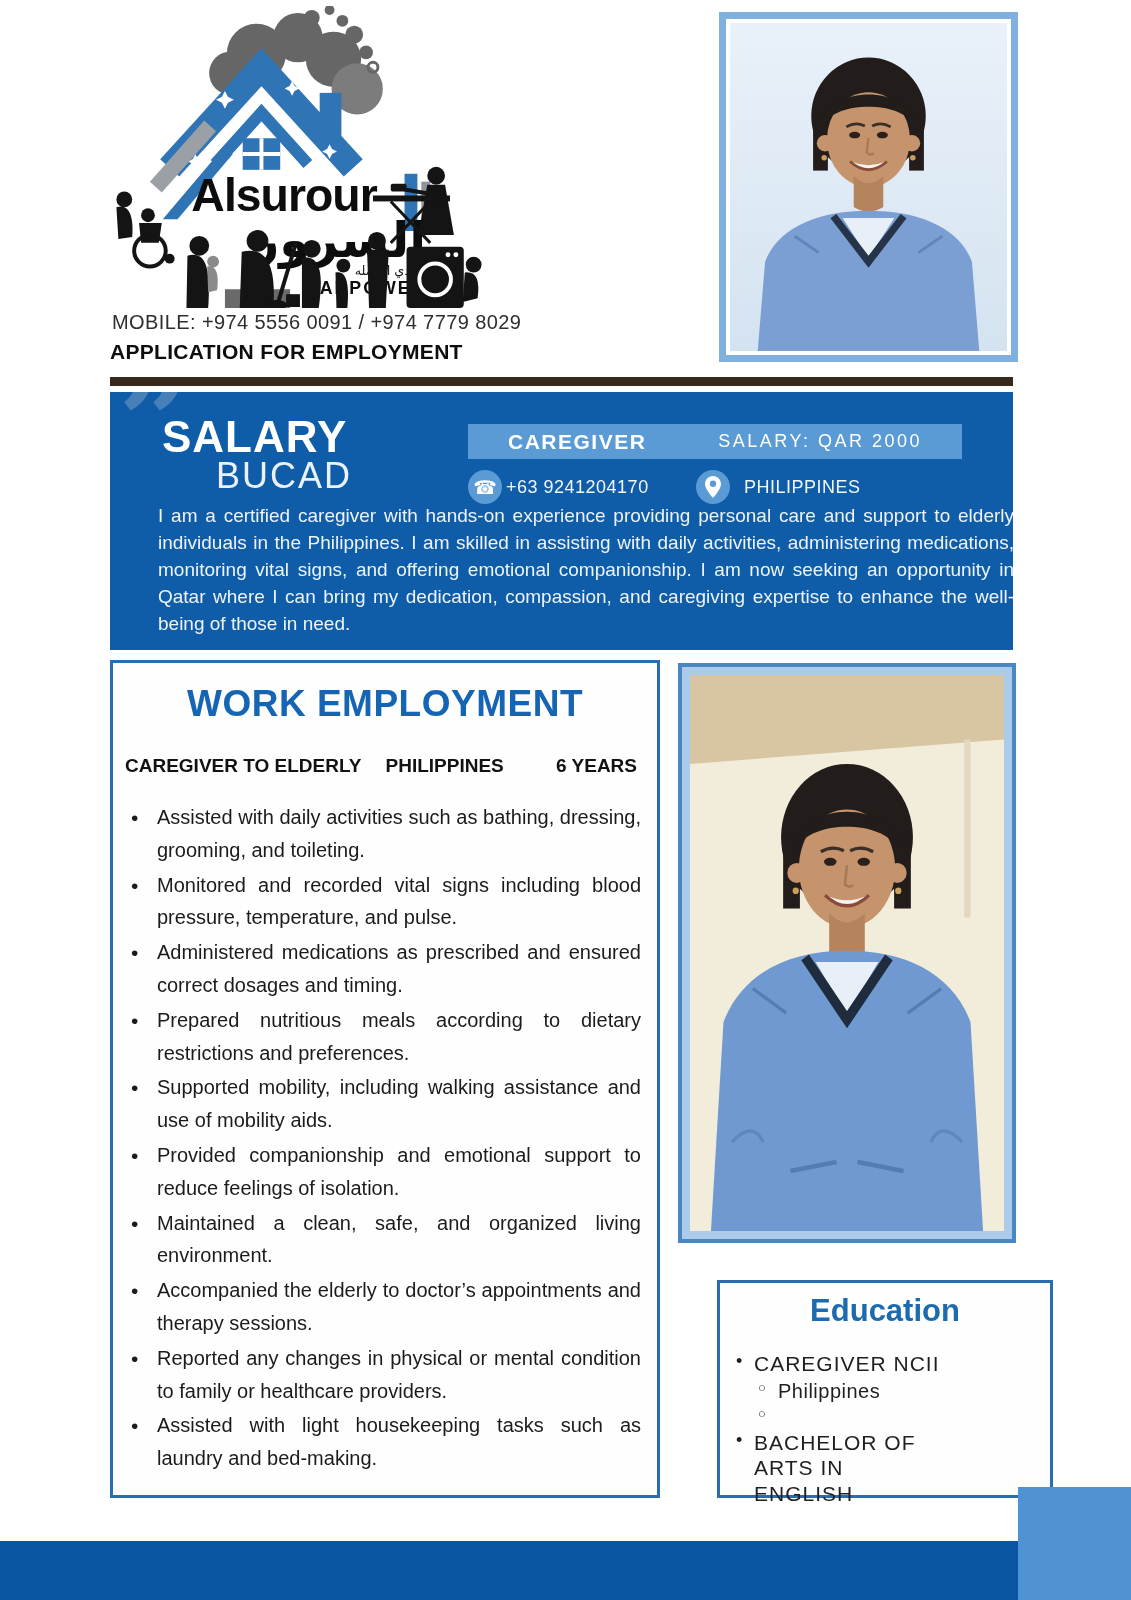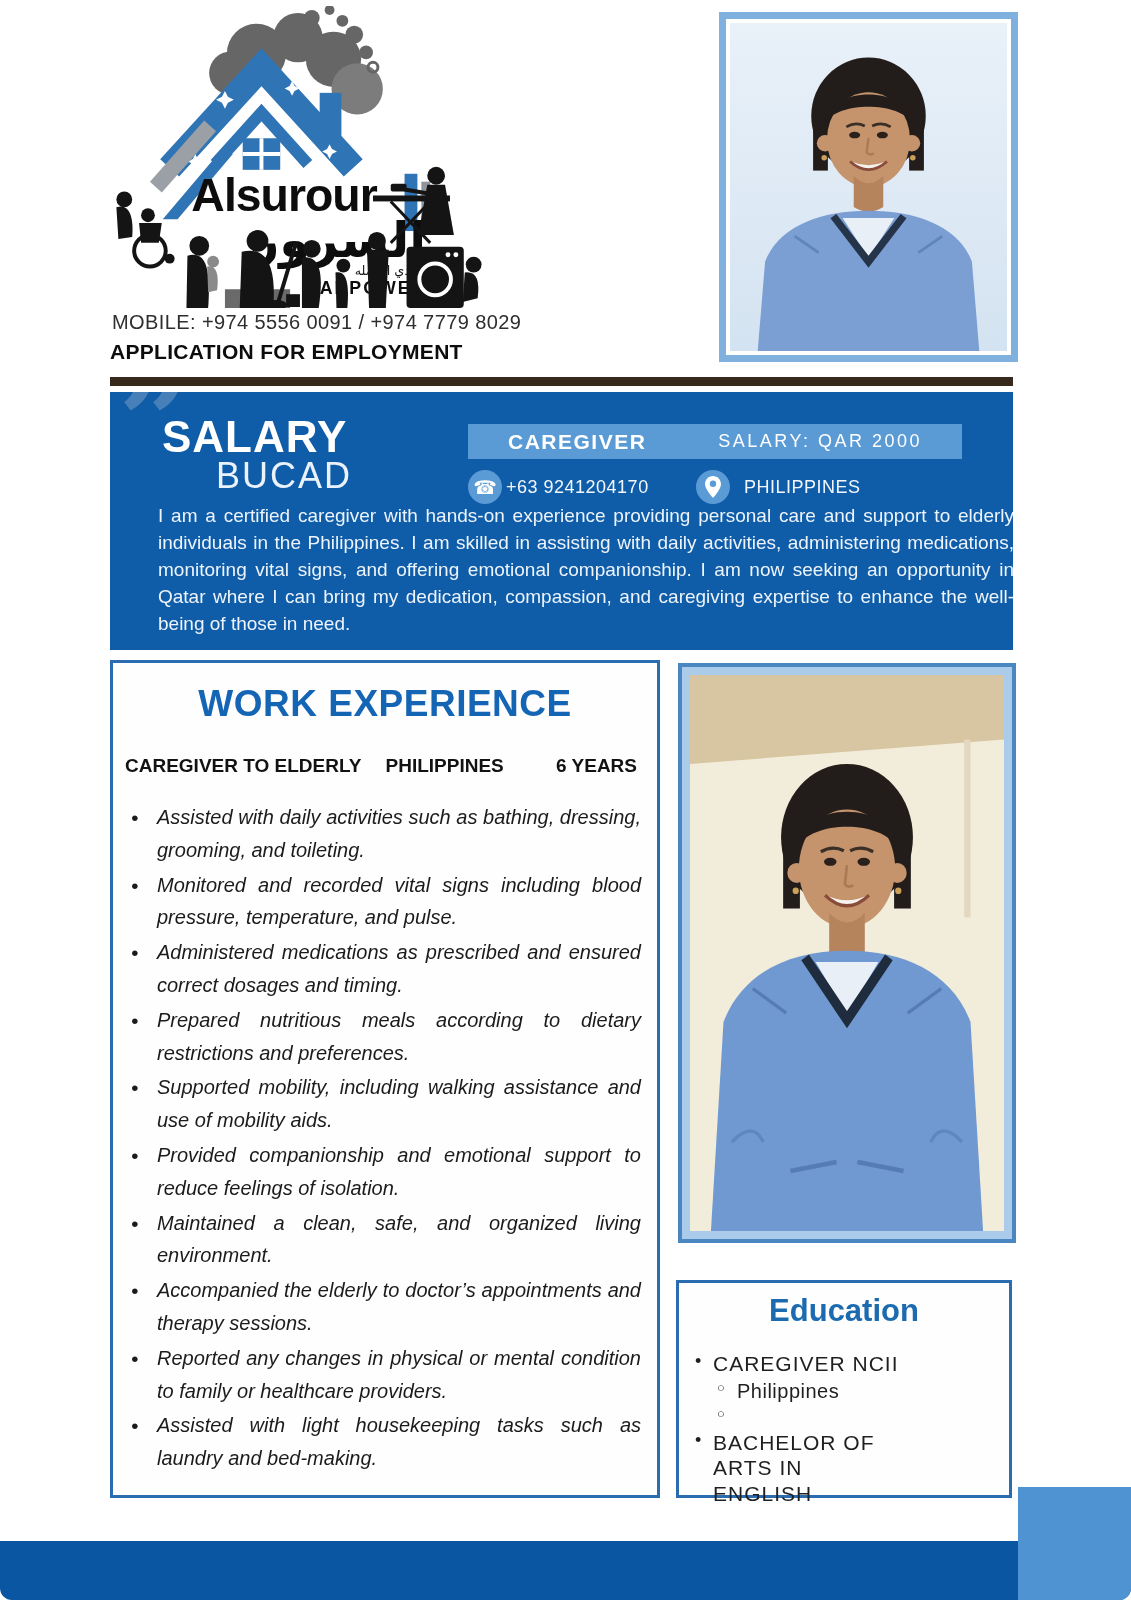--- a/index.html
+++ b/index.html
@@ -1,18 +1,18 @@
 <!DOCTYPE html>
 <html><head>
 <meta charset="utf-8">
 <style>
   html,body { margin:0; padding:0; background:#ffffff; }
   .page {
     position:relative; width:1131px; height:1600px; background:#ffffff;
-    font-family:"Liberation Sans", sans-serif; overflow:hidden;border-radius:12px;
+    font-family:"Liberation Sans", sans-serif; overflow:hidden;
   }
   
   .logo-wrap { position:absolute; left:106px; top:6px; width:380px; height:302px; }
   .mobile-line { position:absolute; left:112px; top:311px; font-size:20px; color:#2e2e2e; letter-spacing:0.4px; }
   .doc-title { position:absolute; left:110px; top:340px; font-size:21px; font-weight:800; color:#0d0d0d; letter-spacing:0.3px; }
   .brown-bar { position:absolute; left:110px; top:377px; width:903px; height:9px; background:#37291c; }
 
   
   .photo-frame-1 { position:absolute; left:719px; top:12px; width:299px; height:350px;
     border:7px solid #7fb0de; background:#ffffff; padding:4px; box-sizing:border-box; }
@@ -37,33 +37,33 @@
   .summary { position:absolute; left:24px; top:110px; width:856px; font-size:19px; line-height:27px;
     color:#edf4fb; text-align:justify;margin-left:24px; }
 
   
   .we-box { position:absolute; left:110px; top:660px; width:550px; height:838px;
     border:3px solid #2a6cb0; box-sizing:border-box; background:#fefefe; }
   .we-heading { margin:20px 0 0 0; text-align:center; color:#1565b5; font-size:37px; font-weight:800; letter-spacing:0.5px; }
   .we-subhead { display:flex; align-items:flex-start; margin:30px 14px 0 12px; font-weight:700; font-size:19px; color:#121212; }
   .we-subhead .job-location { margin-left:24px; }
   .we-subhead .job-duration { margin-left:auto; margin-right:6px; }
-  .we-list { list-style:none; margin:24px 0 0 0; padding:0 16px 0 44px;font-style:italic; }
+  .we-list { list-style:none; margin:24px 0 0 0; padding:0 16px 0 44px; }
   .we-list li { position:relative; padding-left:0; font-size:20px; line-height:1.64; color:#1b1b1b;
     text-align:justify; margin-bottom:2px; }
   .we-list li::before { content:"\2022"; position:absolute; left:-26px; top:0; font-size:21px; color:#1b1b1b; }
 
   
   .photo-frame-2 { position:absolute; left:678px; top:663px; width:338px; height:580px;
     border:4px solid #4a86c2; box-sizing:border-box; background:#ffffff; }
   .photo-frame-2 .inner { width:100%; height:100%; border:8px solid #aacbe9; box-sizing:border-box; }
   .photo-frame-2 svg { display:block; width:100%; height:100%; }
 
   
-  .edu-box { position:absolute; left:676px; top:1280px; width:336px; height:218px;
+  .edu-box { position:absolute; left:717px; top:1280px; width:336px; height:218px;
     border:3px solid #2a6cb0; box-sizing:border-box; background:#fefefe; }
   .edu-heading { margin:10px 0 0 0; text-align:center; color:#1c6bb0; font-size:31px; font-weight:800; }
   .edu-list { list-style:none; margin:22px 0 0 10px; padding:0; color:#1f1f1f; }
   .edu-item { position:relative; padding-left:24px; font-size:21px; letter-spacing:1px; line-height:1.2; margin-bottom:2px; }
   .edu-item::before { content:"\2022"; position:absolute; left:6px; top:0; font-size:18px; }
   .edu-sub { position:relative; padding-left:48px; font-size:20px; letter-spacing:0.5px; line-height:1.3; min-height:1.3em; }
   .edu-sub::before { content:"\25CB"; position:absolute; left:28px; top:2px; font-size:13px; }
   .edu-item.wrap-narrow { max-width:195px; }
 
   
@@ -223,21 +223,21 @@
         <svg width="16" height="22" viewBox="0 0 16 22">
           <path d="M8 0 C3.6 0 0 3.6 0 8 C0 13.5 8 22 8 22 C8 22 16 13.5 16 8 C16 3.6 12.4 0 8 0 Z M8 11 A3.2 3.2 0 1 1 8 4.6 A3.2 3.2 0 0 1 8 11 Z" fill="#ffffff"></path>
         </svg>
       </span>
       <span class="location-label">PHILIPPINES</span>
     </div>
     <div class="summary">I am a certified caregiver with hands-on experience providing personal care and support to elderly individuals in the Philippines. I am skilled in assisting with daily activities, administering medications, monitoring vital signs, and offering emotional companionship. I am now seeking an opportunity in Qatar where I can bring my dedication, compassion, and caregiving expertise to enhance the well-being of those in need.</div>
   </div>
 
   <div class="we-box">
-    <h2 class="we-heading">WORK EXPERIENCE</h2>
+    <h2 class="we-heading">WORK EMPLOYMENT</h2>
     <div class="we-subhead">
       <span class="job-title">CAREGIVER TO ELDERLY</span>
       <span class="job-location">PHILIPPINES</span>
       <span class="job-duration">6 YEARS</span>
     </div>
     <ul class="we-list">
       <li>Assisted with daily activities such as bathing, dressing, grooming, and toileting.</li>
       <li>Monitored and recorded vital signs including blood pressure, temperature, and pulse.</li>
       <li>Administered medications as prescribed and ensured correct dosages and timing.</li>
       <li>Prepared nutritious meals according to dietary restrictions and preferences.</li>

